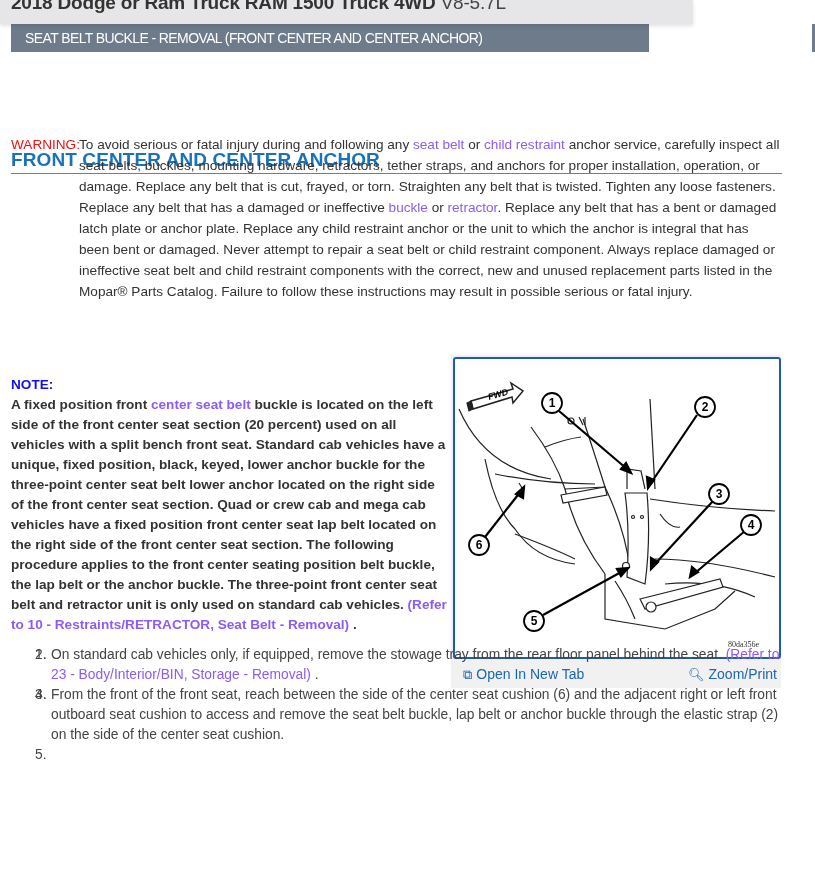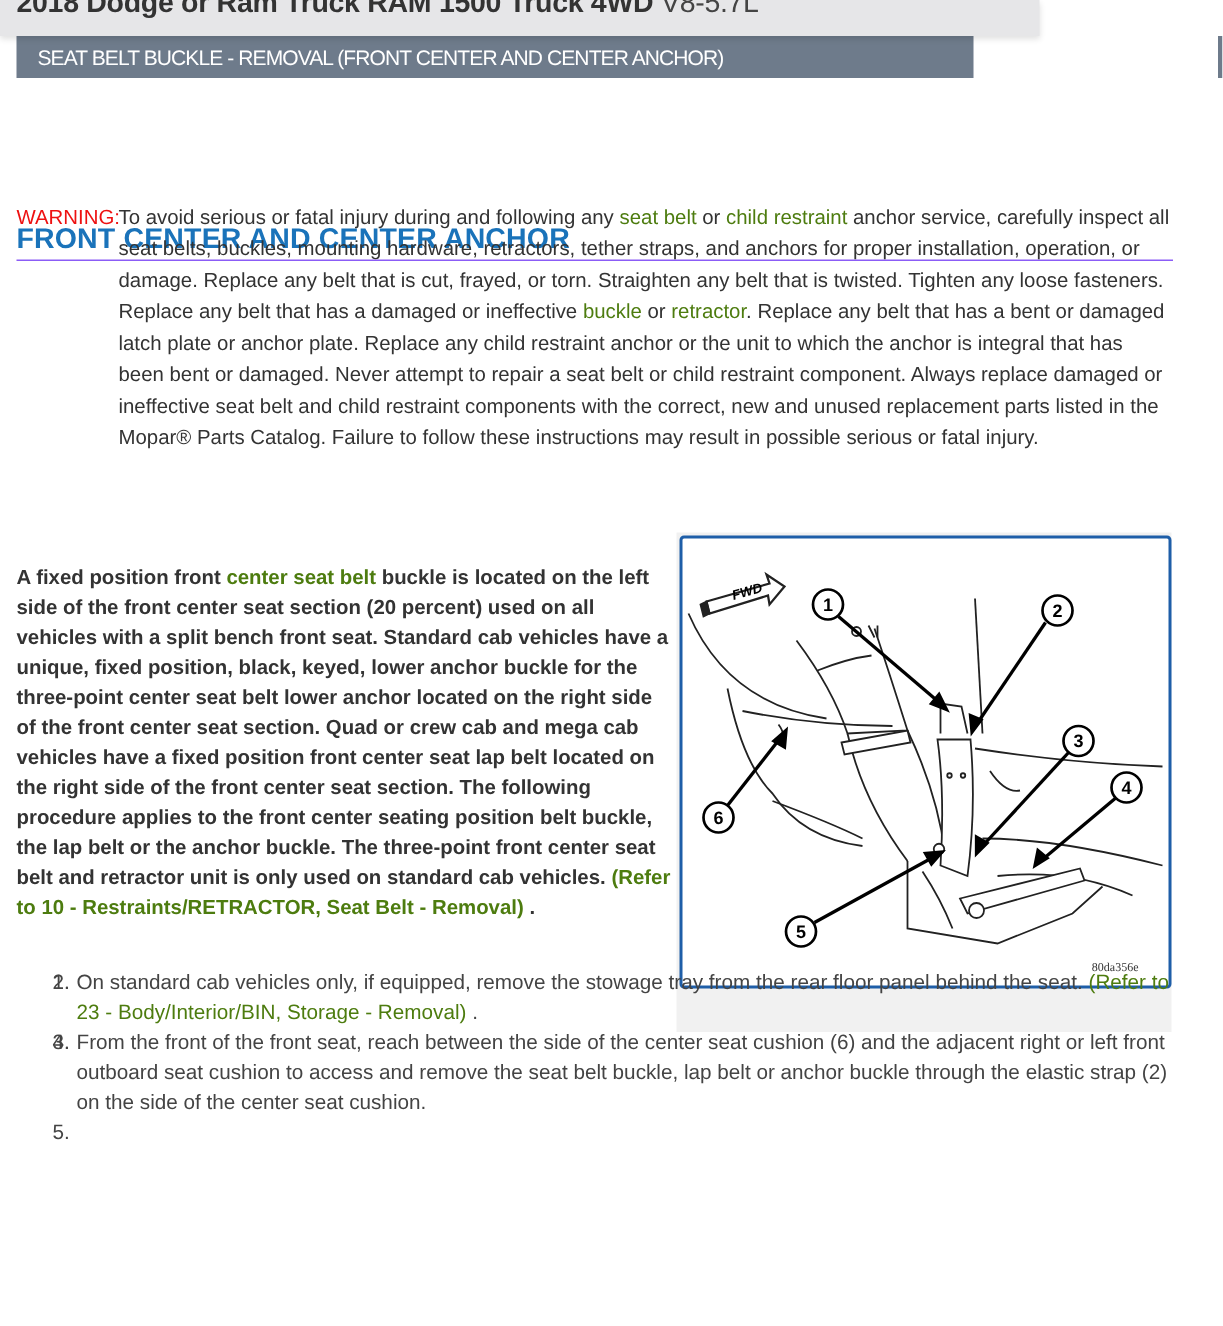--- a/index.html
+++ b/index.html
@@ -43,21 +43,21 @@
     margin-top: 48px;
   }
   .warning {
     position: absolute; left: 11px; top: 134px; width: 770px;
     font-size: 13.6px; font-weight: normal; line-height: 21px; color: #333;
   }
   .warning .label {
     position: absolute; left: 0; top: 0; color: #ee1111;
   }
   .warning .body { margin-left: 68px; }
-  a, .link { color: #4d7c0f; text-decoration: none; cursor: pointer; }
+  a, .link { color: #8b5cf6; text-decoration: none; cursor: pointer; }
   .note {
     position: absolute; left: 11px; top: 375px; width: 440px;
     font-size: 13.6px; font-weight: bold; line-height: 20px; color: #333;
   }
   .note .note-label { color: #1010ee; display: block; }
   .figure {
     position: absolute; left: 451px; top: 355px; width: 330px; height: 333px;
     background: #f1f1f1;
   }
   .figure-frame {
@@ -105,20 +105,21 @@
 <div class="right-sliver"></div>
 
 <div class="heading">FRONT CENTER AND CENTER ANCHOR</div>
 
 <div class="warning">
   <span class="label">WARNING:</span>
   <div class="body"><span>To avoid serious or fatal injury during and following any </span><a>seat belt</a><span> or </span><a>child restraint</a><span> anchor service, carefully inspect all seat belts, buckles, mounting hardware, retractors, tether straps, and anchors for proper installation, operation, or damage. Replace any belt that is cut, frayed, or torn. Straighten any belt that is twisted. Tighten any loose fasteners. Replace any belt that has a damaged or ineffective </span><a>buckle</a><span> or </span><a>retractor</a><span>. Replace any belt that has a bent or damaged latch plate or anchor plate. Replace any child restraint anchor or the unit to which the anchor is integral that has been bent or damaged. Never attempt to repair a seat belt or child restraint component. Always replace damaged or ineffective seat belt and child restraint components with the correct, new and unused replacement parts listed in the Mopar® Parts Catalog. Failure to follow these instructions may result in possible serious or fatal injury.</span></div>
 </div>
 
 <div class="note">
+  <span class="note-label">NOTE:</span>
   <span>A fixed position front </span><a>center seat belt</a><span> buckle is located on the left side of the front center seat section (20 percent) used on all vehicles with a split bench front seat. Standard cab vehicles have a unique, fixed position, black, keyed, lower anchor buckle for the three-point center seat belt lower anchor located on the right side of the front center seat section. Quad or crew cab and mega cab vehicles have a fixed position front center seat lap belt located on the right side of the front center seat section. The following procedure applies to the front center seating position belt buckle, the lap belt or the anchor buckle. The three-point front center seat belt and retractor unit is only used on standard cab vehicles. </span><a>(Refer to 10 - Restraints/RETRACTOR, Seat Belt - Removal)</a><span> .</span>
 </div>
 
 <div class="figure">
   <div class="figure-frame">
     <svg width="324" height="298" viewBox="0 0 324 298">
       <g fill="none" stroke="#222" stroke-width="1.2">
 
         <path d="M16 42 L58 30 L56 24 L68 32 L58 44 L57 38 L18 50 Z" fill="#fff" stroke-width="1.5"></path>
         <path d="M16 42 L18 50 L14 52 L12 44 Z" fill="#222"></path>
@@ -193,20 +194,24 @@
           </g>
         <g>
             <circle cx="24" cy="186" r="10" fill="#fff" stroke="#000" stroke-width="1.8"></circle>
             <text x="24" y="190">6</text>
           </g>
       </g>
       <text x="34" y="41" font-family="Liberation Sans, sans-serif" font-size="9" font-weight="bold" font-style="italic" transform="rotate(-16 34 41)">FWD</text>
     </svg>
     <span class="fig-id">80da356e</span>
   </div>
+  <div class="fig-actions">
+    <span class="fig-btn open"><span class="ico">⧉</span><span>Open In New Tab</span></span>
+    <span class="fig-btn zoom"><span class="ico">🔍︎</span><span>Zoom/Print</span></span>
+  </div>
 </div>
 
 <ol class="steps">
   <li class="narrow"><span class="num">1.</span></li>
   <li><span class="num">2.</span><span>On standard cab vehicles only, if equipped, remove the stowage tray from the rear floor panel behind the seat. </span><a>(Refer to 23 - Body/Interior/BIN, Storage - Removal)</a><span> .</span></li>
   <li><span class="num">3.</span></li>
   <li><span class="num">4.</span><span>From the front of the front seat, reach between the side of the center seat cushion (6) and the adjacent right or left front outboard seat cushion to access and remove the seat belt buckle, lap belt or anchor buckle through the elastic strap (2) on the side of the center seat cushion.</span></li>
   <li><span class="num">5.</span></li>
 </ol>
 

